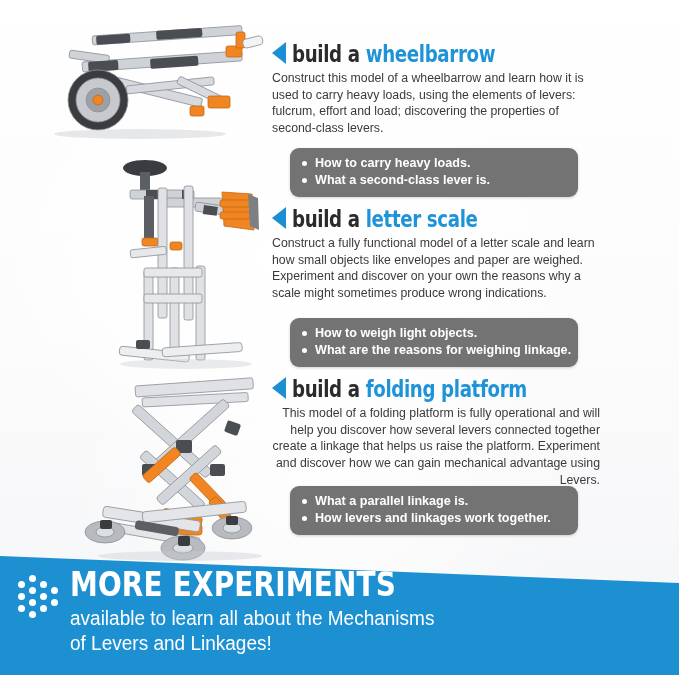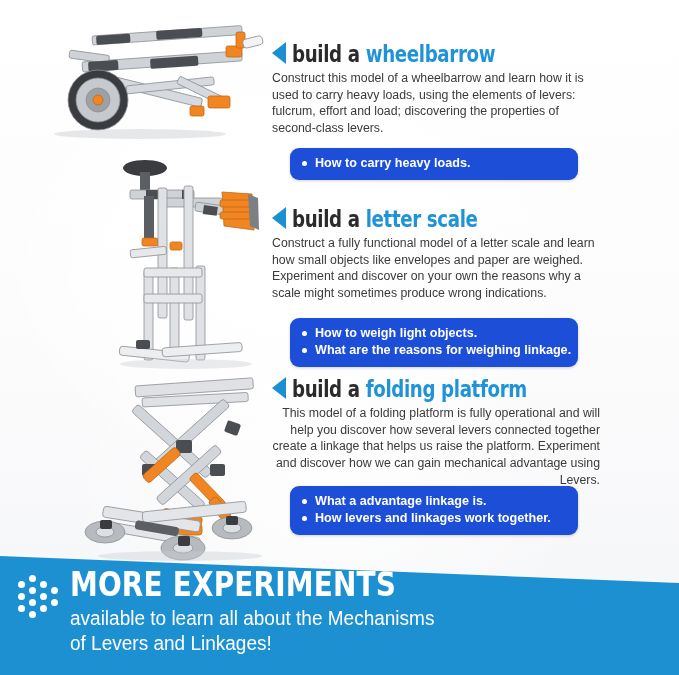--- a/index.html
+++ b/index.html
@@ -71,21 +71,21 @@
   }
   #section-folding-platform .body-text{max-width:328px;}
   #section-wheelbarrow .body-text{max-width:318px;}
   #section-letter-scale .body-text{max-width:330px;}
 
   
   .callout{
     position:absolute;
     left:290px;
     width:288px;
-    background:#1d4ed8;
+    background:#737373;
     border-radius:9px;
     padding:7px 12px 8px 12px;
     box-sizing:border-box;
     box-shadow:0 1px 3px rgba(0,0,0,.18);
   }
   #callout-wheelbarrow{top:148px;}
   #callout-letter-scale{top:318px;}
   #callout-folding-platform{top:486px;}
   .callout ul{list-style:none;margin:0;padding:0;}
   .callout li{
@@ -332,20 +332,21 @@
   <div class="section" id="section-wheelbarrow">
     <div class="head-row">
       <div class="tri"></div>
       <div class="headline"><span>build a </span><span class="hl-accent">wheelbarrow</span></div>
     </div>
     <div class="body-text">Construct this model of a wheelbarrow and learn how it is used to carry heavy loads, using the elements of levers: fulcrum, effort and load; discovering the properties of second-class levers.</div>
   </div>
   <div class="callout" id="callout-wheelbarrow">
     <ul>
       <li>How to carry heavy loads.</li>
+      <li>What a second-class lever is.</li>
     </ul>
   </div>
 
   <div class="section" id="section-letter-scale">
     <div class="head-row">
       <div class="tri"></div>
       <div class="headline"><span>build a </span><span class="hl-accent">letter scale</span></div>
     </div>
     <div class="body-text">Construct a fully functional model of a letter scale and learn how small objects like envelopes and paper are weighed. Experiment and discover on your own the reasons why a scale might sometimes produce wrong indications.</div>
   </div>
@@ -358,21 +359,21 @@
 
   <div class="section" id="section-folding-platform">
     <div class="head-row">
       <div class="tri"></div>
       <div class="headline"><span>build a </span><span class="hl-accent">folding platform</span></div>
     </div>
     <div class="body-text">This model of a folding platform is fully operational and will help you discover how several levers connected together create a linkage that helps us raise the platform. Experiment and discover how  we can gain mechanical advantage using Levers.</div>
   </div>
   <div class="callout" id="callout-folding-platform">
     <ul>
-      <li>What a advantage linkage is.</li>
+      <li>What a parallel linkage is.</li>
       <li>How levers and linkages work together.</li>
     </ul>
   </div>
 
   <div class="banner">
     <div class="banner-inner">
       <div class="dots">
         <span style="left:0px;  top:8px;"></span>
         <span style="left:0px;  top:20px;"></span>
         <span style="left:0px;  top:32px;"></span>

